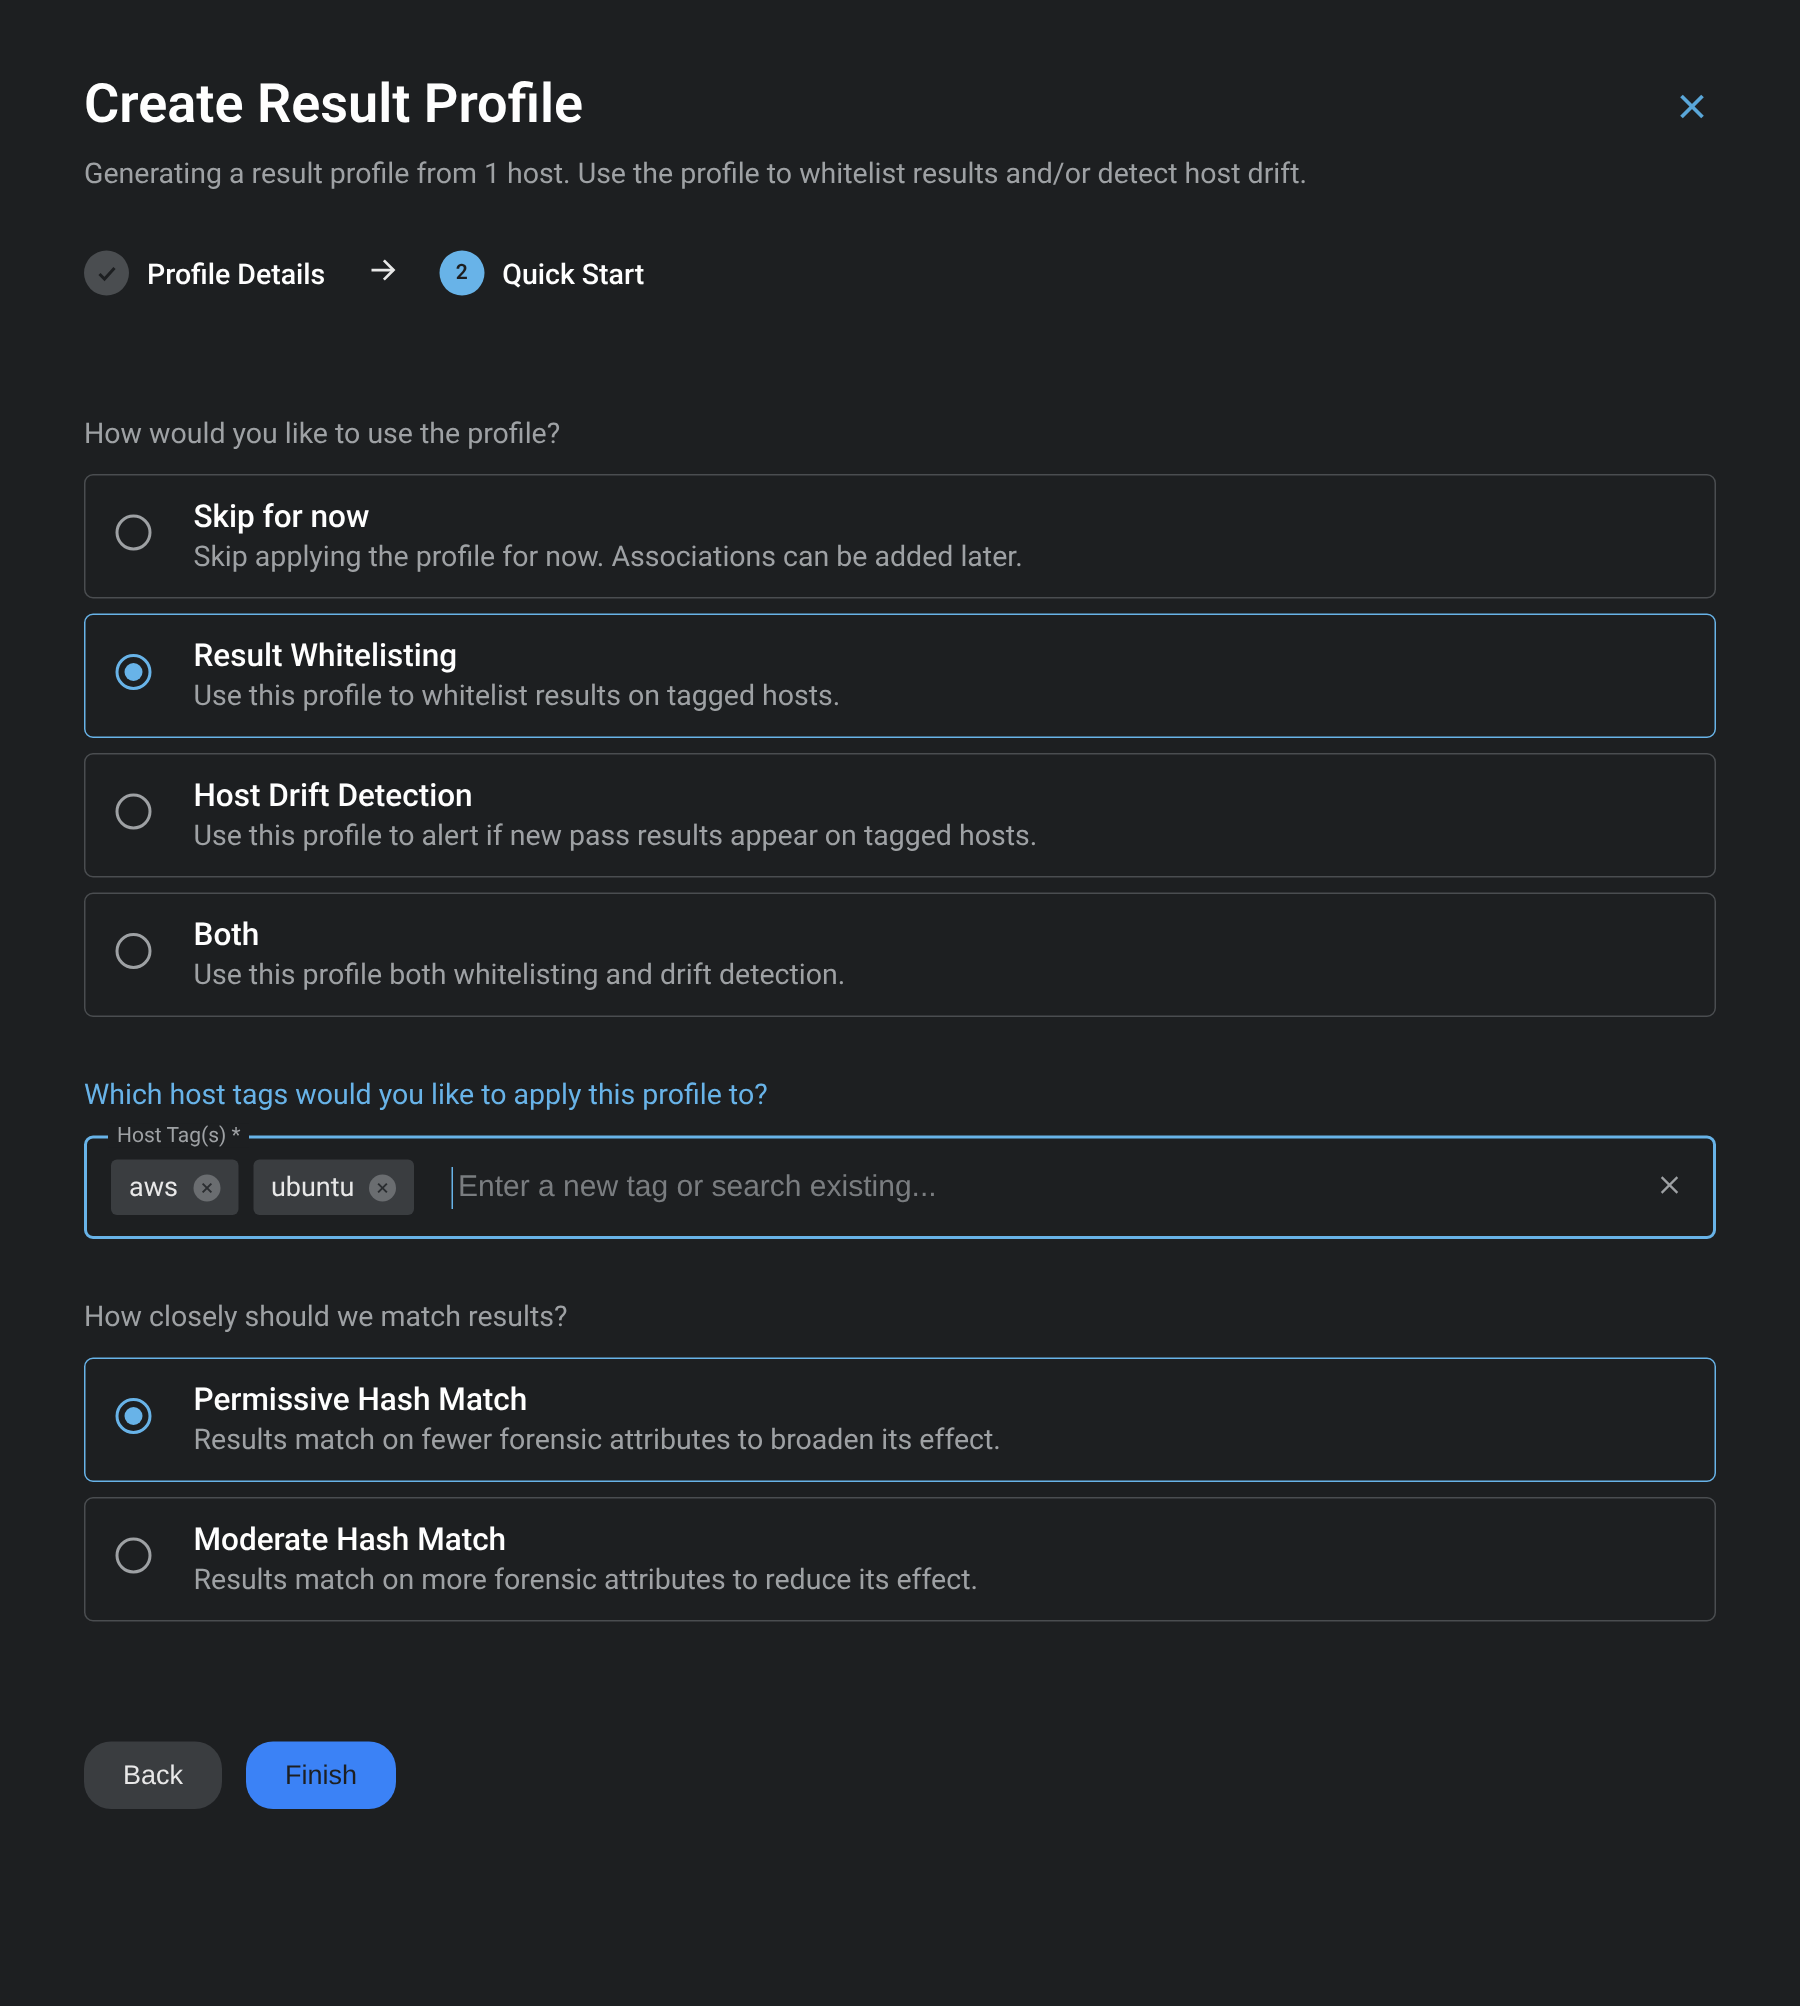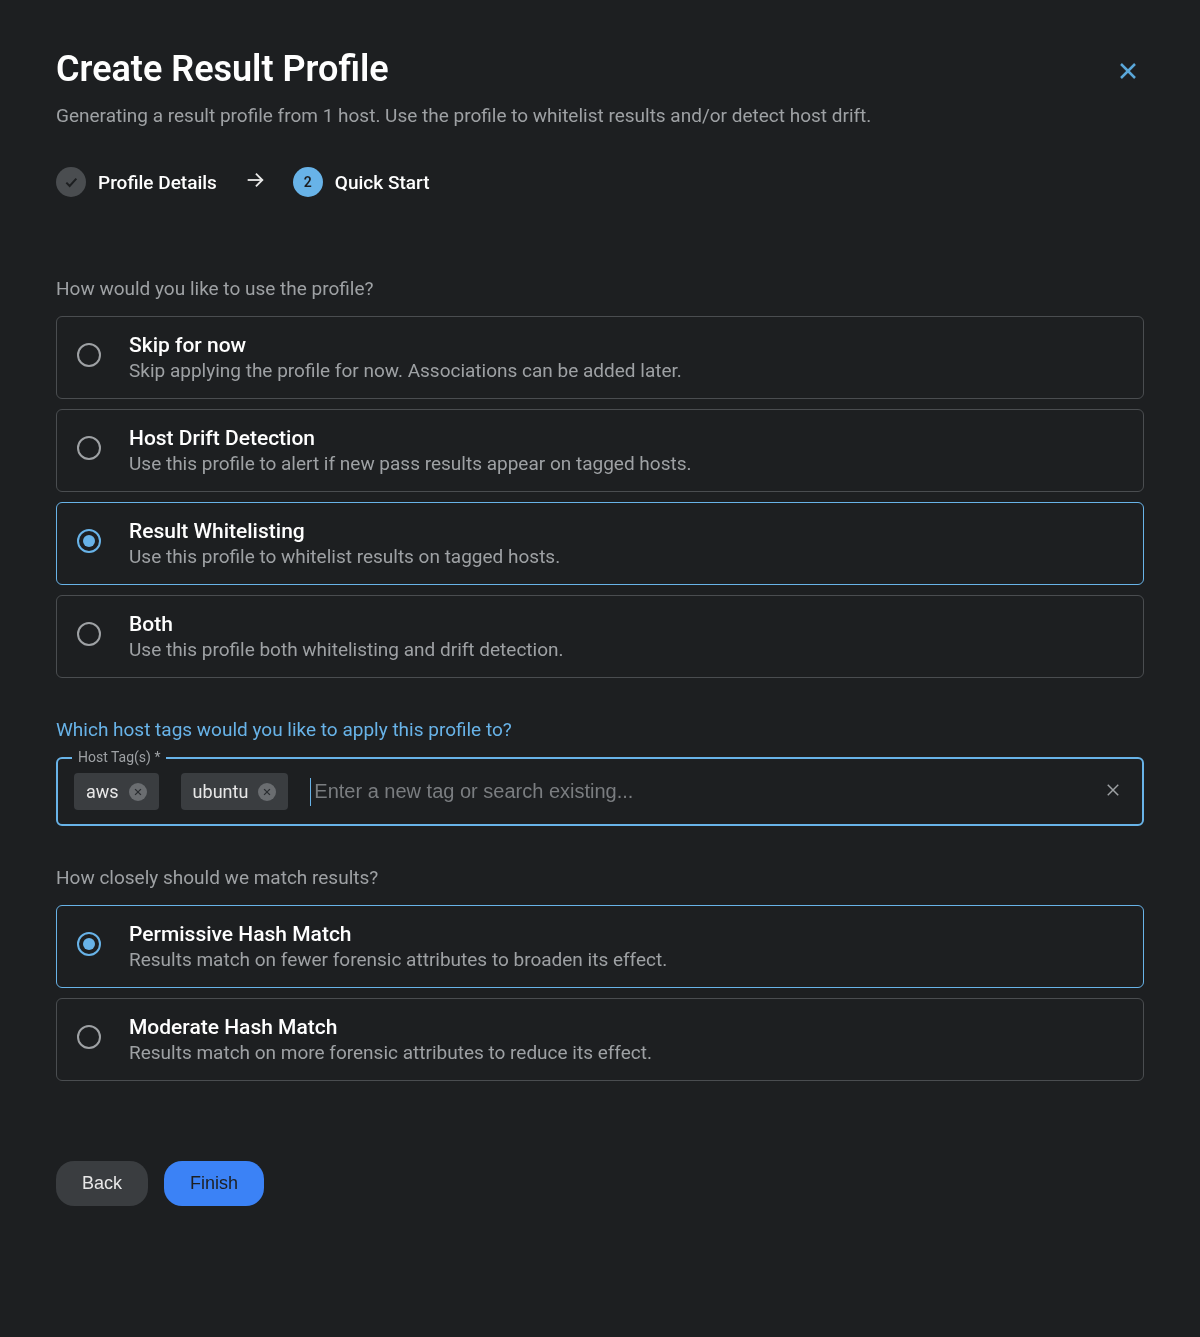--- a/index.html
+++ b/index.html
@@ -151,21 +151,21 @@
       color: #9ea1a4;
     }
     .input-wrapper {
       position: relative;
       border: 2px solid #68b3e8;
       border-radius: 6px;
       padding: 14px 16px;
       margin-bottom: 40px;
       display: flex;
       align-items: center;
-      gap: 22px;
+      gap: 10px;
       flex-wrap: wrap;
     }
     .input-legend {
       position: absolute;
       top: -10px;
       left: 14px;
       background: #1d1f21;
       padding: 0 6px;
       font-size: 14px;
       color: #9ea1a4;
@@ -200,20 +200,21 @@
       flex: 1;
       background: none;
       border: none;
       outline: none;
       color: #e8e8e8;
       font-size: 20px;
       min-width: 200px;
       border-left: 1px solid #68b3e8;
       padding-left: 3px;
       height: 28px;
+      margin-left: 15px;
     }
     .tag-input::placeholder {
       color: #7a7d80;
     }
     .clear-input {
       background: none;
       border: none;
       cursor: pointer;
       padding: 4px;
     }
@@ -283,32 +284,32 @@
 
 <p class="section-label">How would you like to use the profile?</p>
 <div class="option-group" id="use-options">
     <div class="option">
       <div class="radio"></div>
       <div class="option-text">
         <div class="option-title">Skip for now</div>
         <div class="option-desc">Skip applying the profile for now. Associations can be added later.</div>
       </div>
     </div>
+    <div class="option selected">
+      <div class="radio"></div>
+      <div class="option-text">
+        <div class="option-title">Result Whitelisting</div>
+        <div class="option-desc">Use this profile to whitelist results on tagged hosts.</div>
+      </div>
+    </div>
     <div class="option">
       <div class="radio"></div>
       <div class="option-text">
         <div class="option-title">Host Drift Detection</div>
         <div class="option-desc">Use this profile to alert if new pass results appear on tagged hosts.</div>
-      </div>
-    </div>
-    <div class="option selected">
-      <div class="radio"></div>
-      <div class="option-text">
-        <div class="option-title">Result Whitelisting</div>
-        <div class="option-desc">Use this profile to whitelist results on tagged hosts.</div>
       </div>
     </div>
     <div class="option">
       <div class="radio"></div>
       <div class="option-text">
         <div class="option-title">Both</div>
         <div class="option-desc">Use this profile both whitelisting and drift detection.</div>
       </div>
     </div>
   </div>

